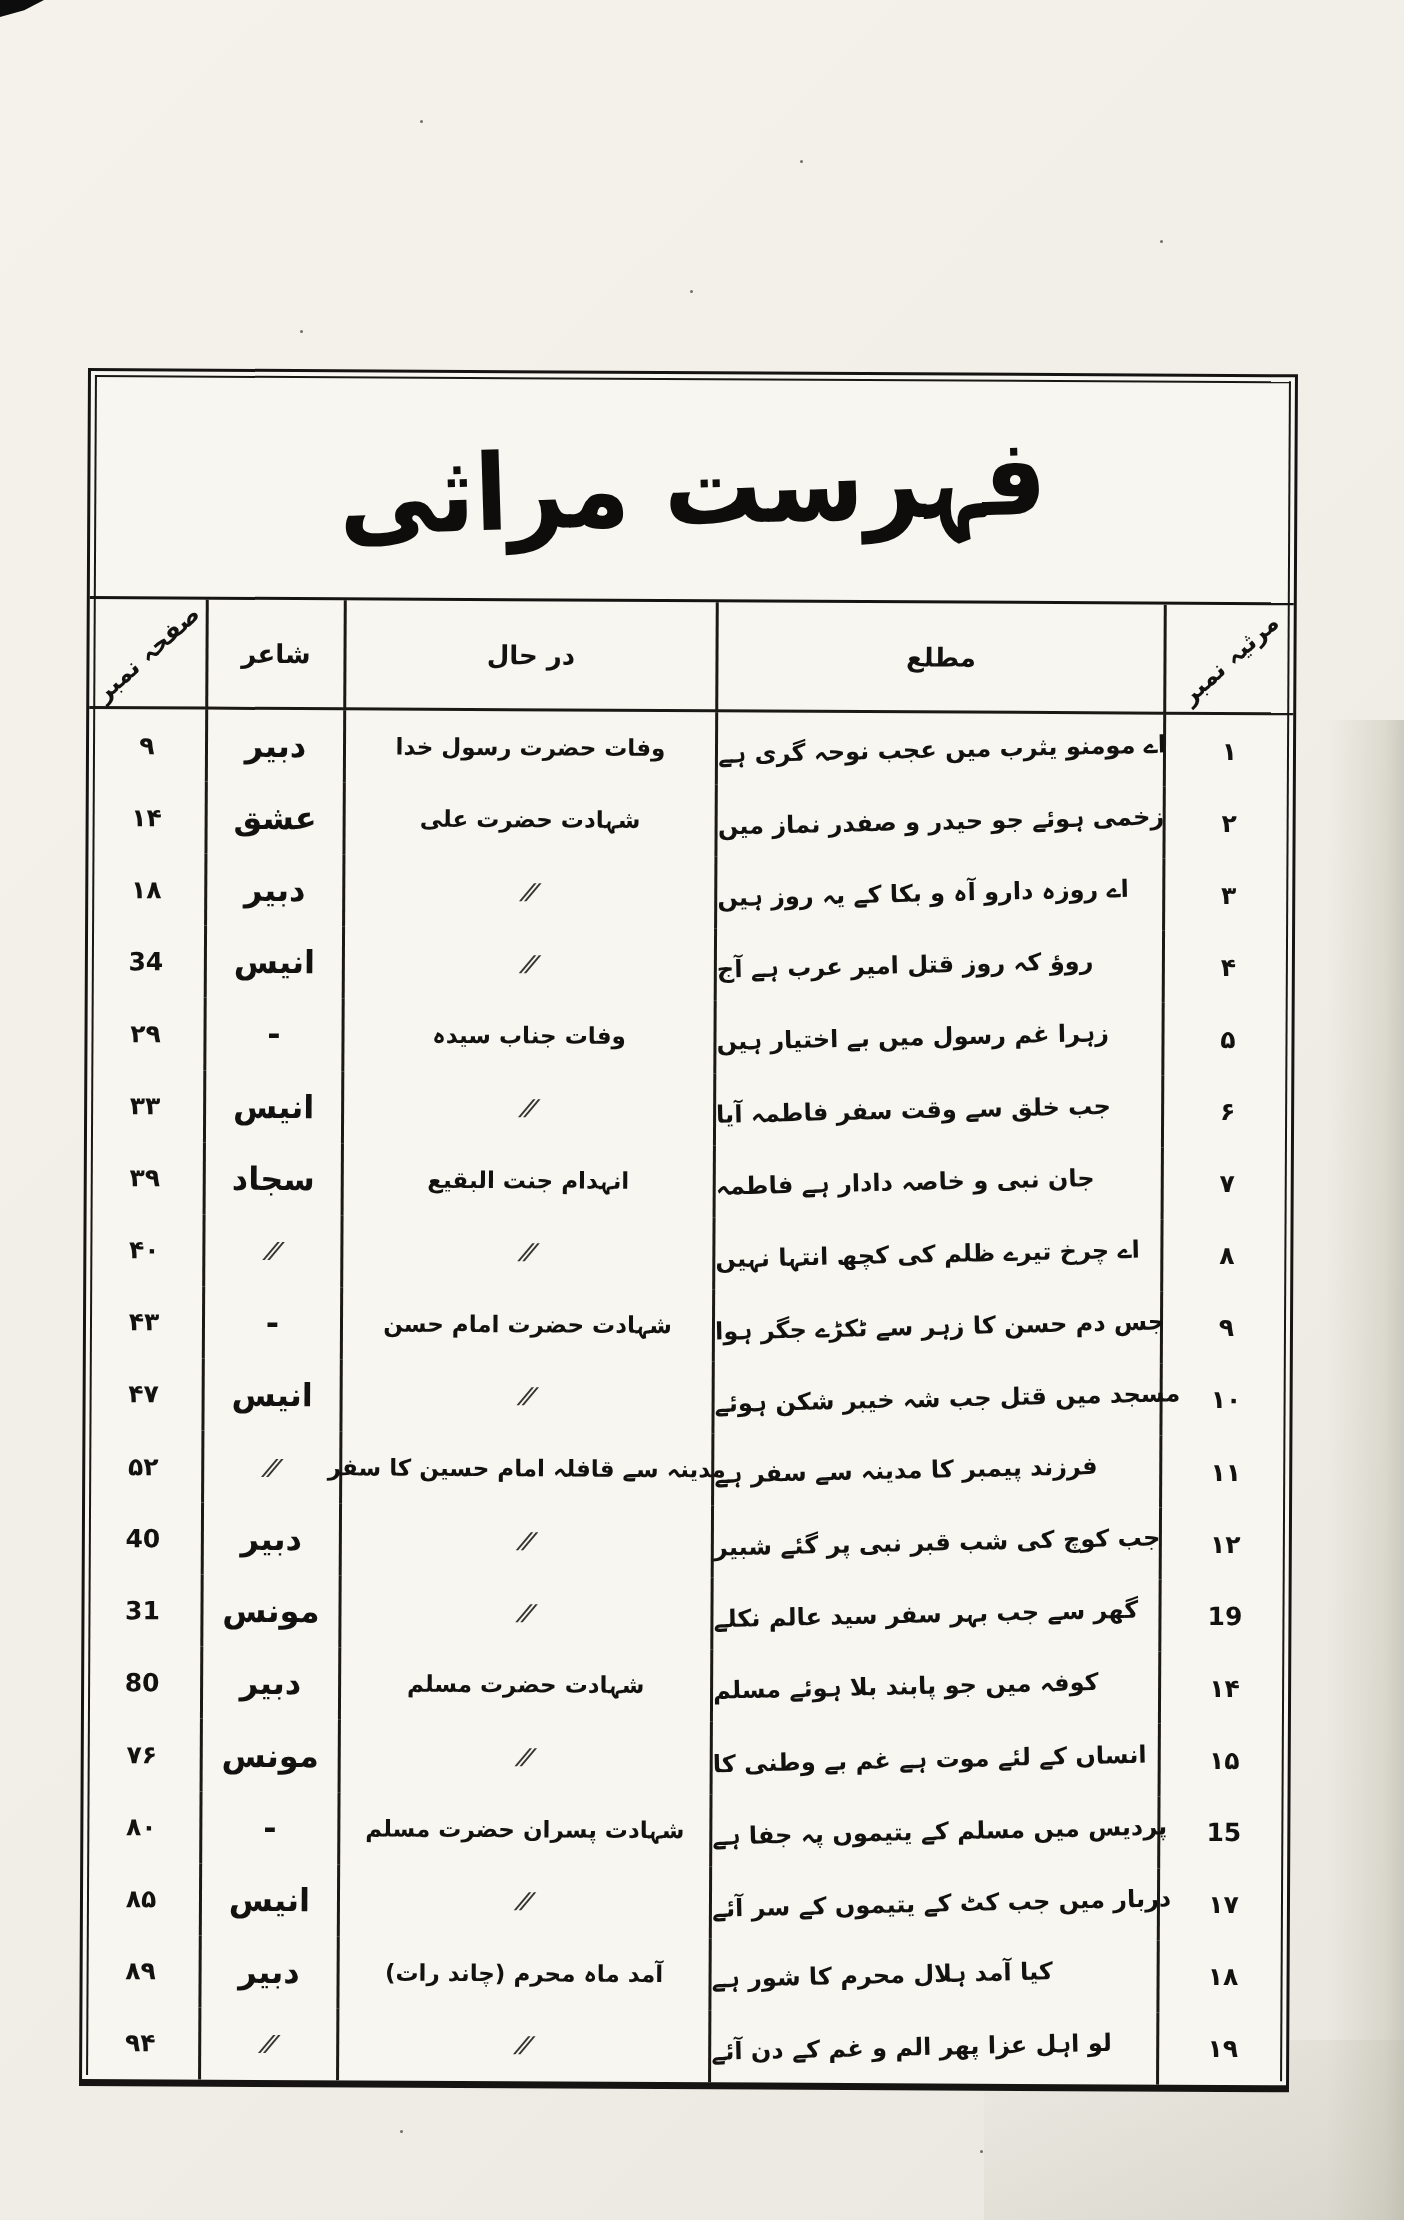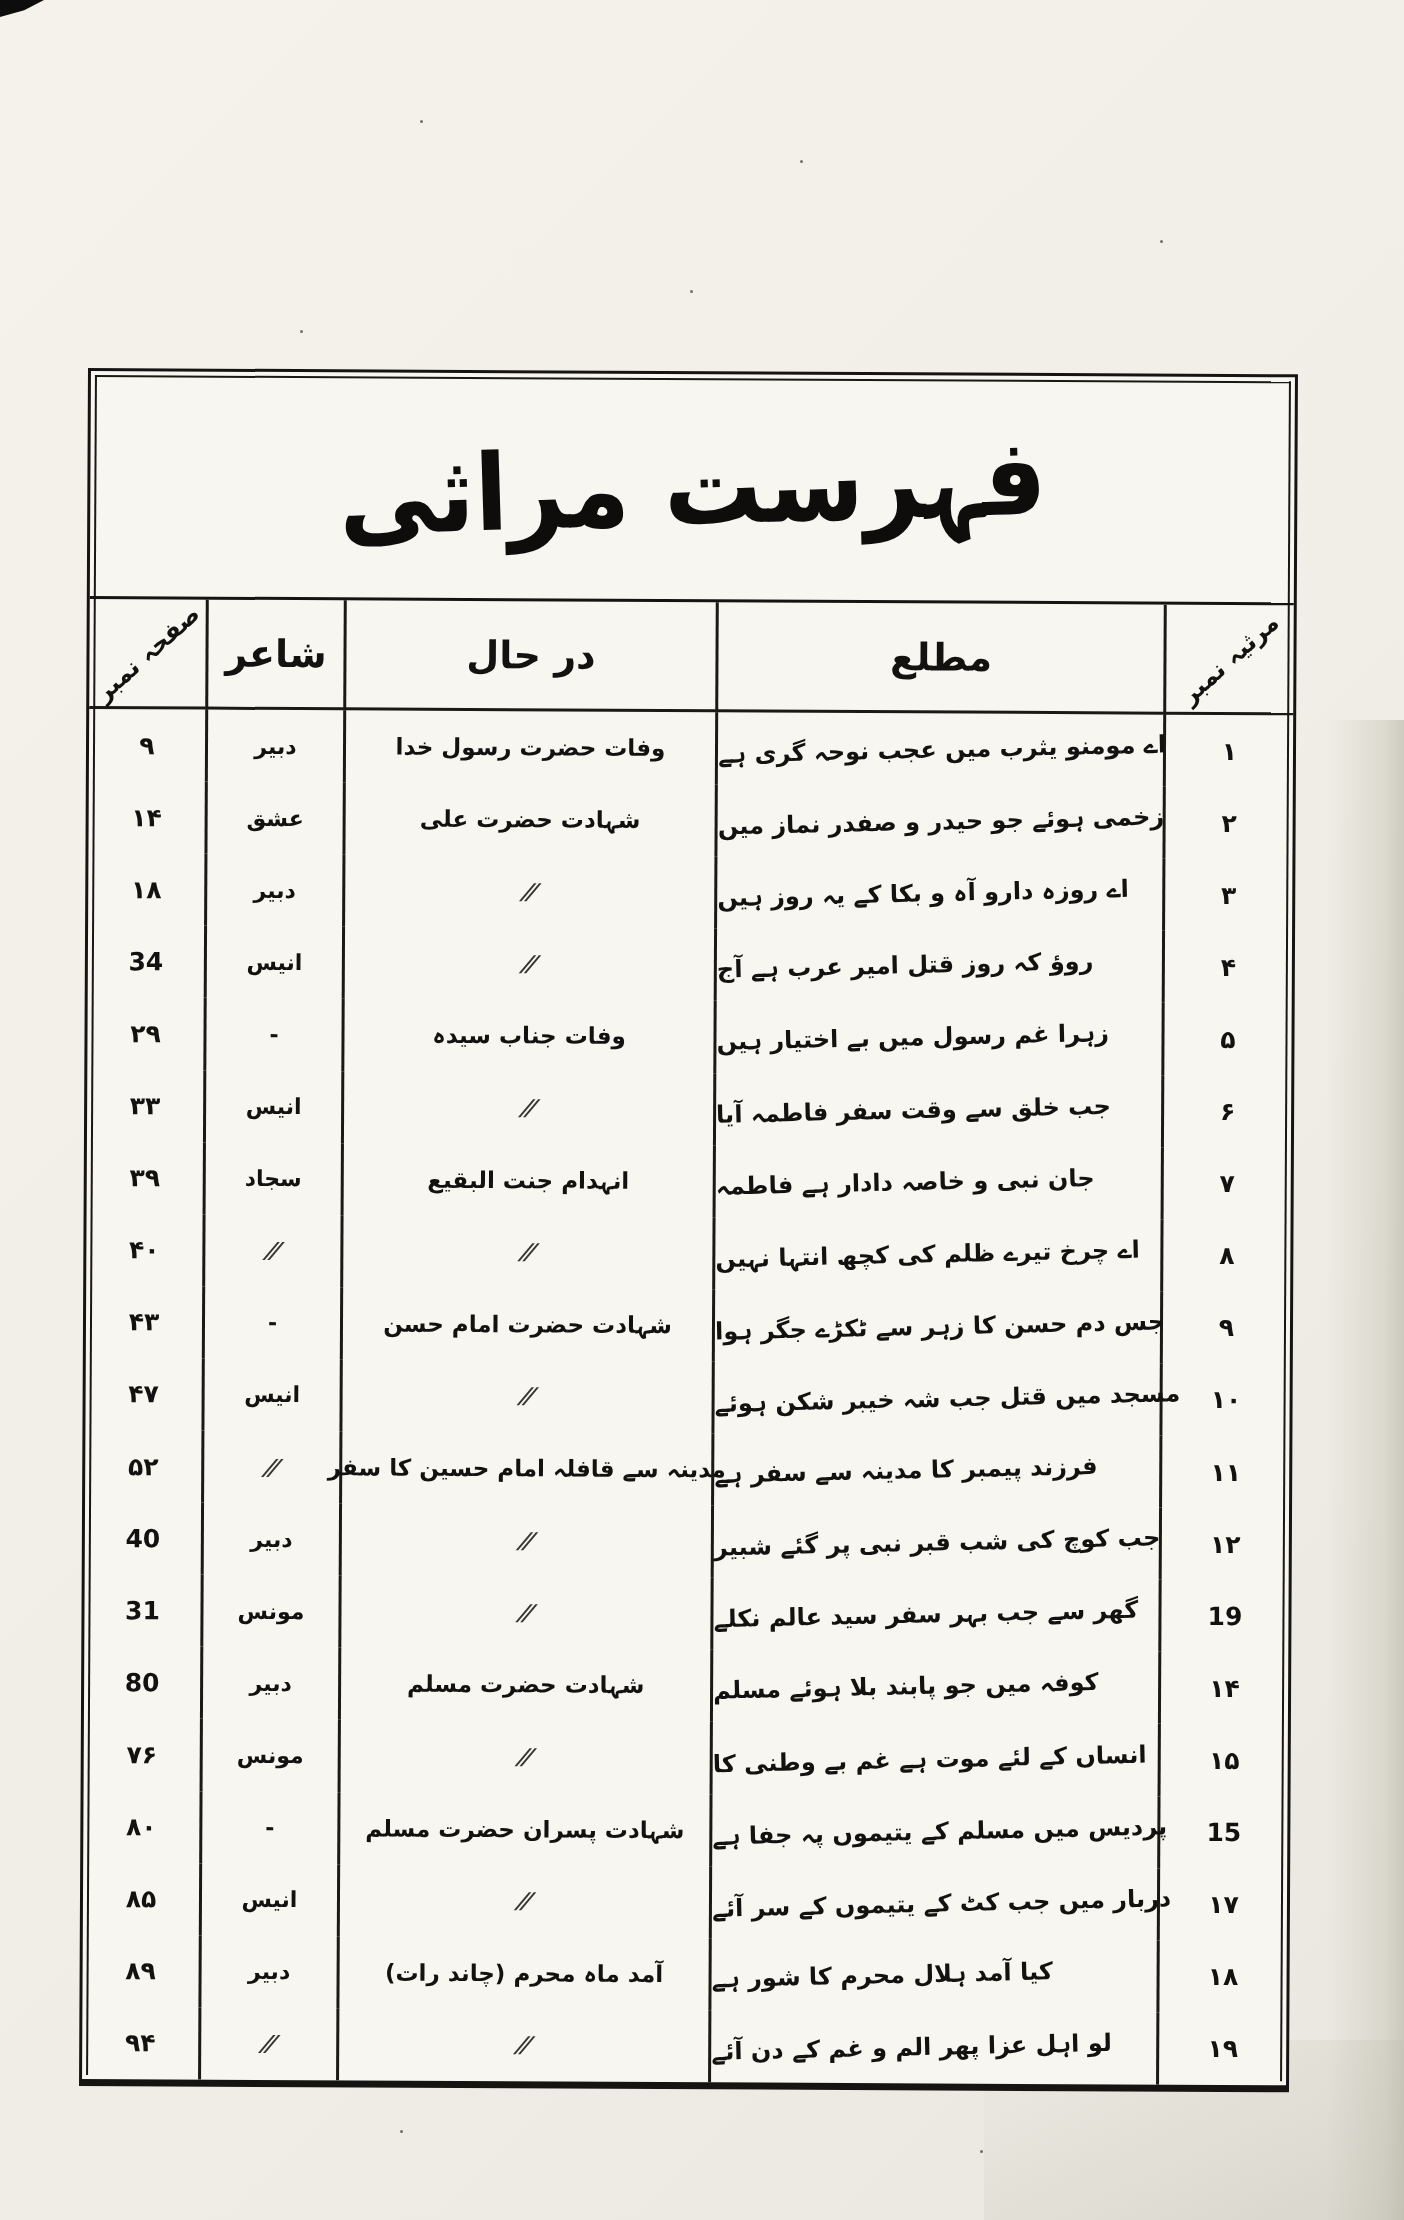--- a/index.html
+++ b/index.html
@@ -42,27 +42,27 @@
     grid-template-rows:110px repeat(19,1fr);
     border-top:3px solid #161412;
   }
   .cell{
     display:flex;align-items:center;justify-content:center;
     direction:rtl;box-sizing:border-box;overflow:visible;
     border-left:3px solid #1b1915;
   }
   .cell.col-page{border-left:none;}
   .hdr{border-bottom:3px solid #1b1915;font-weight:bold;}
-  .hdr-label{font-size:38px;}
+  .hdr-label{font-size:26px;}
   .hdr-diag{font-size:24px;white-space:nowrap;transform:rotate(-42deg);}
 
   .c-matla{justify-content:flex-end;padding-right:10px;}
   .matla-text{font-size:24px;font-weight:600;white-space:nowrap;transform:rotate(-1.6deg);}
   .subject-text{font-size:23px;font-weight:600;white-space:nowrap;}
-  .poet-text{font-size:22px;font-weight:600;}
+  .poet-text{font-size:32px;font-weight:600;}
   .num-text{font-size:25px;font-weight:600;}
   .ditto{font-style:italic;font-size:22px;letter-spacing:-3px;opacity:.85;transform:skewX(-18deg);}
 </style>
 </head>
 <body>
 
 <div class="corner-mark"></div>
 <div class="edge-shade"></div>
 <div class="bottom-shade"></div>
 <div class="speck" style="left:420px;top:120px"></div>

